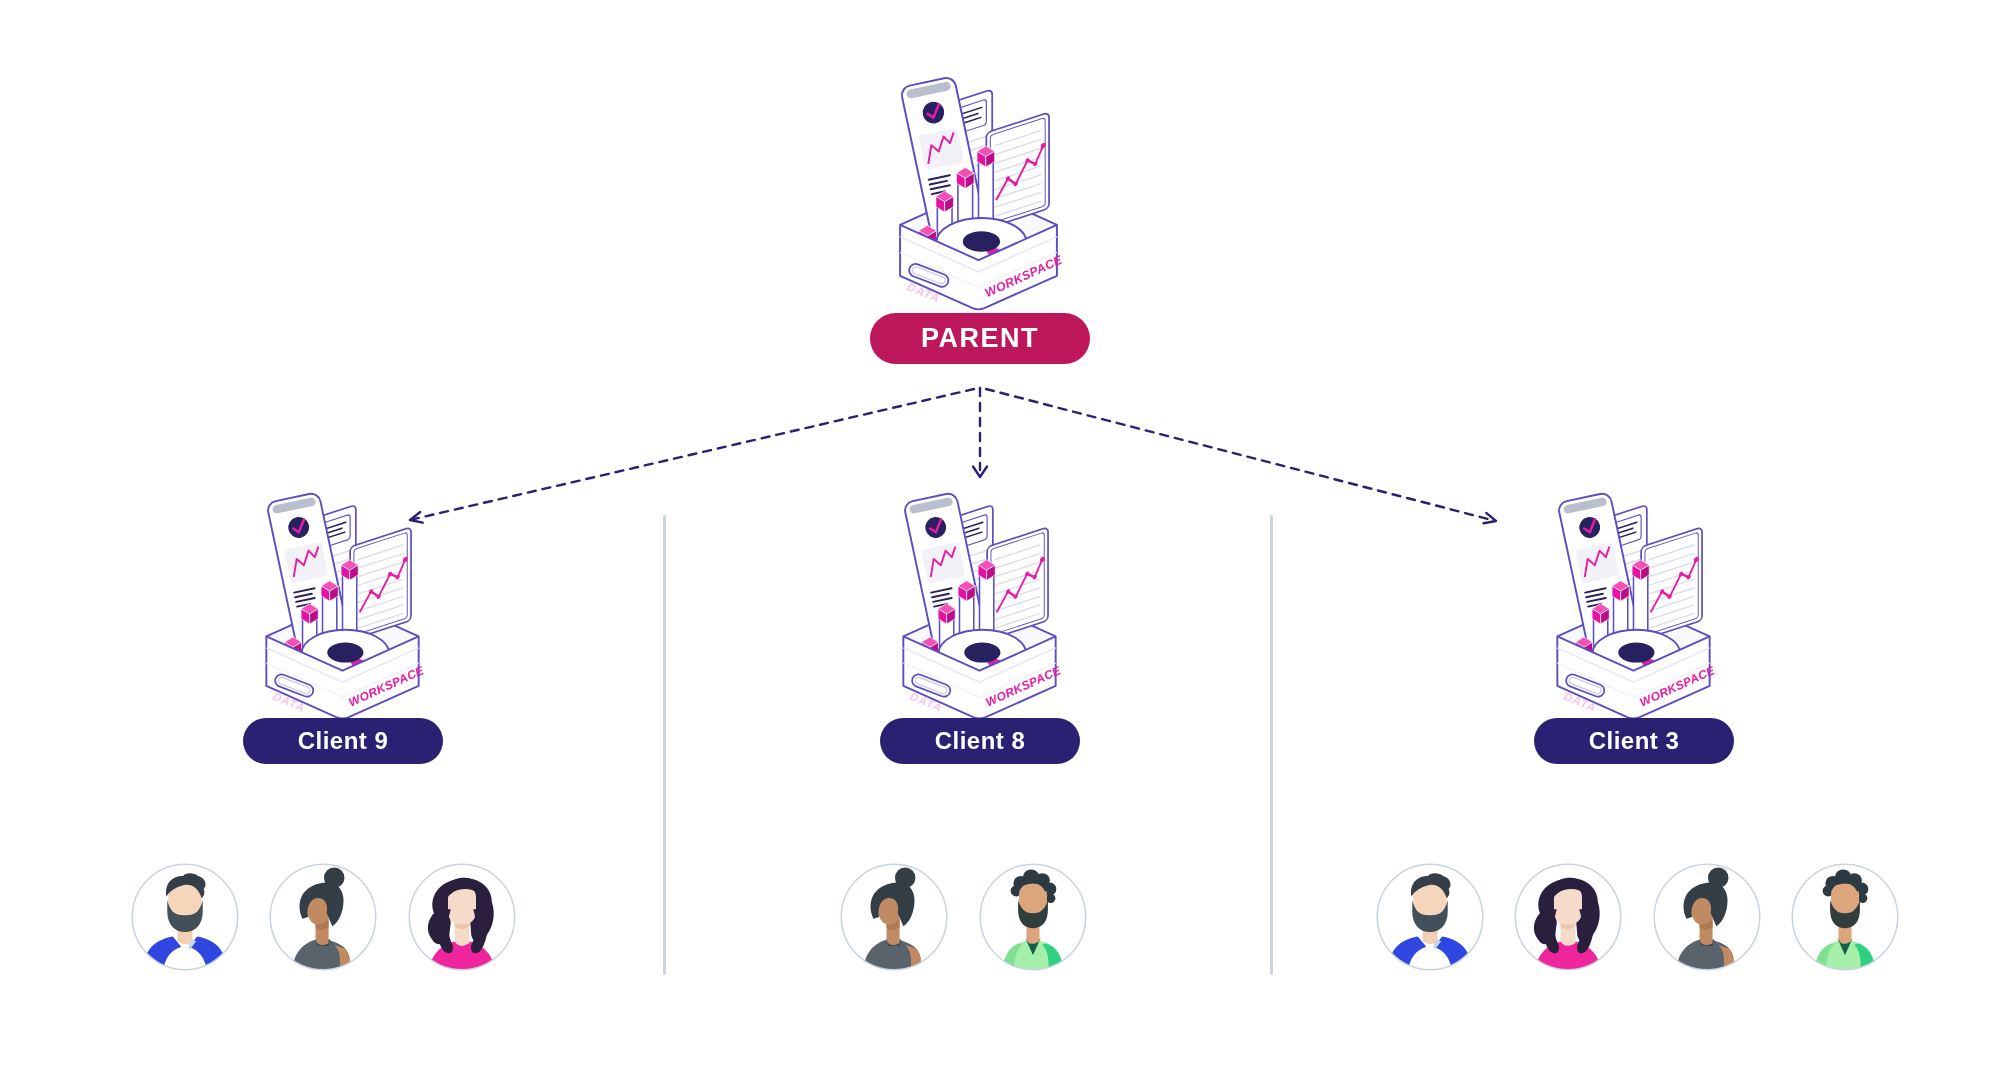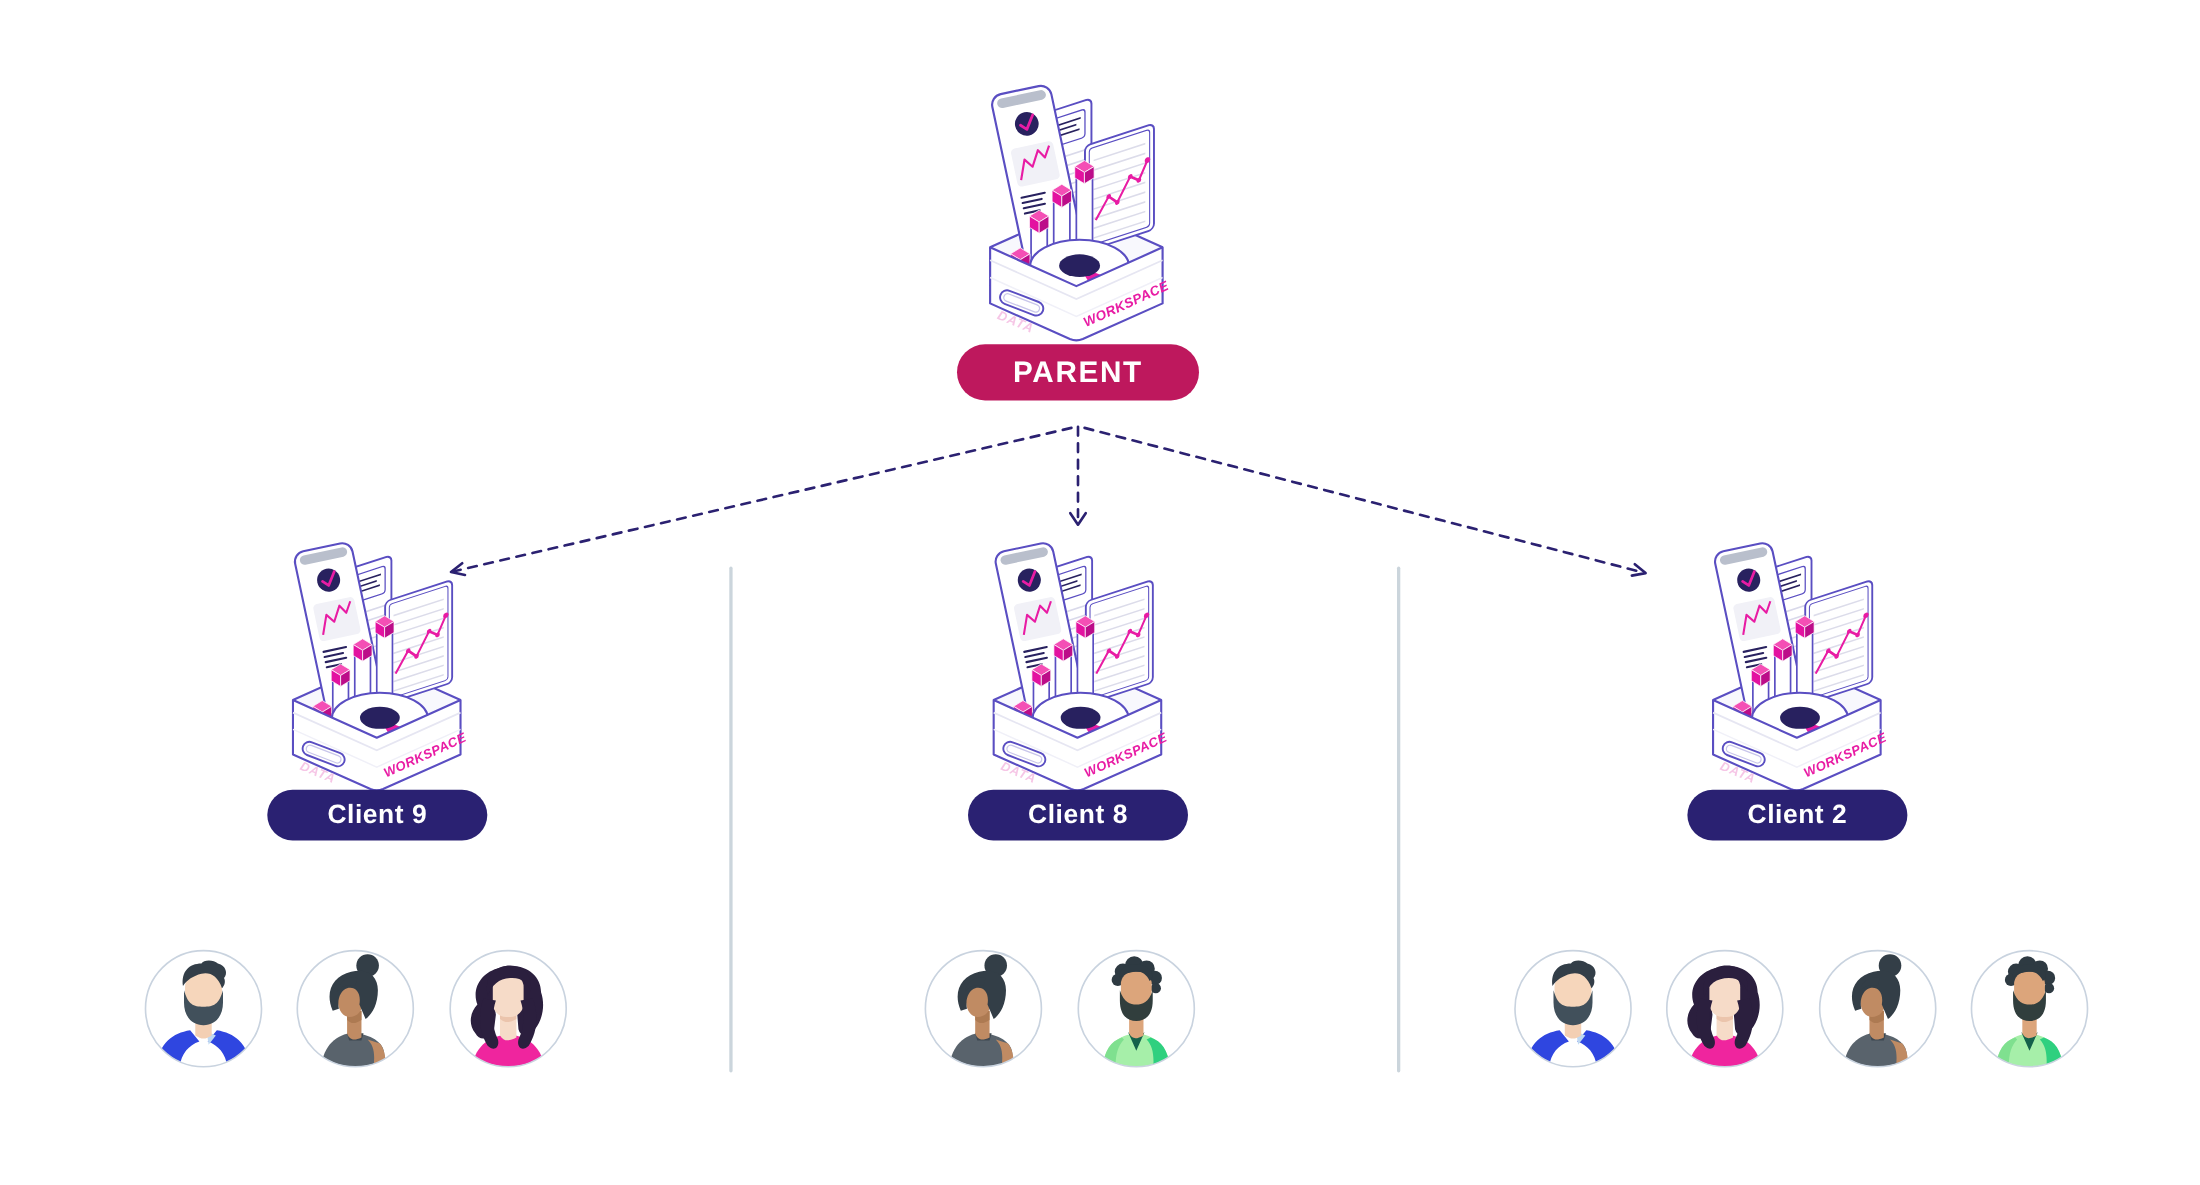--- a/index.html
+++ b/index.html
@@ -259,21 +259,21 @@
   <div class="pill pill-client" id="pill-c2">
     <span>Client 8</span>
   </div>
 
   <svg class="ws ws-client" id="ws-c3" viewBox="0 0 200 250">
     <use href="#ws"></use>
     <text class="ws-data" transform="translate(26,224) rotate(22.5)">DATA</text>
     <text class="ws-word" transform="translate(109,232) rotate(-24.5)">WORKSPACE</text>
   </svg>
   <div class="pill pill-client" id="pill-c3">
-    <span>Client 2</span>
+    <span>Client 3</span>
   </div>
 
   <svg class="avatar av-c1-1" viewBox="0 0 120 120">
       <use href="#av-man-blue"></use>
     </svg>
   <svg class="avatar av-c1-2" viewBox="0 0 120 120">
       <use href="#av-woman-bun"></use>
     </svg>
   <svg class="avatar av-c1-3" viewBox="0 0 120 120">
       <use href="#av-woman-pink"></use>

